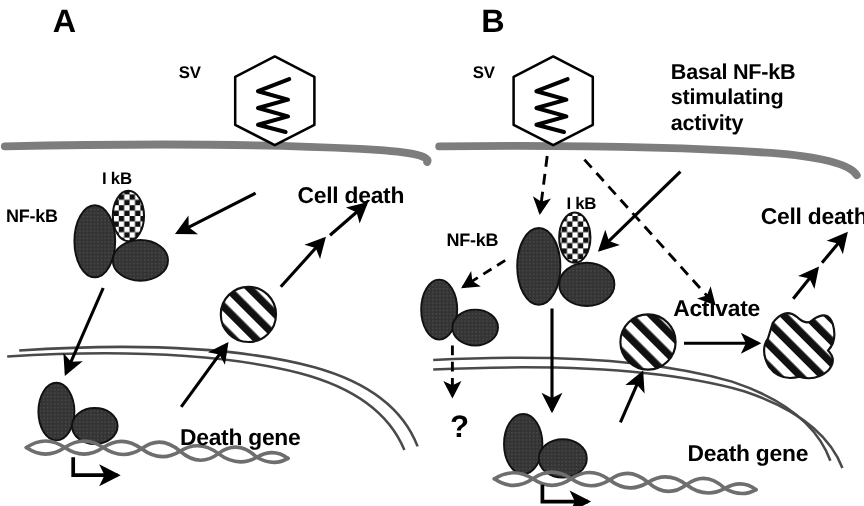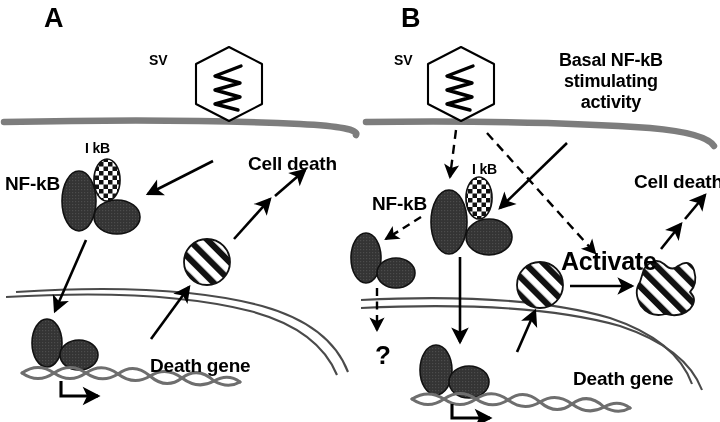--- a/index.html
+++ b/index.html
@@ -32,26 +32,26 @@
     white-space: pre;
     line-height: 1.12;
     letter-spacing: -0.2px;
   }
   .panel-letter {
     font-size: 27px;
     font-weight: bold;
     letter-spacing: 0;
   }
   .lbl-sv       { font-size: 14px; }
-  .lbl-nfkb     { font-size: 19px; }
+  .lbl-nfkb     { font-size: 15px; }
   .lbl-ikb      { font-size: 14px; }
   .lbl-celldeath{ font-size: 19px; }
   .lbl-deathgene{ font-size: 19px; }
-  .lbl-basal    { font-size: 18px; line-height: 1.16; text-align: center; }
-  .lbl-activate { font-size: 25px; }
+  .lbl-basal    { font-size: 18px; line-height: 1.16; }
+  .lbl-activate { font-size: 19px; }
   .lbl-question { font-size: 26px; }
 </style>
 </head>
 <body>
 
 <div id="figure">
 
   <svg class="svg-layer" viewBox="0 0 720 422">
     <defs>
 

